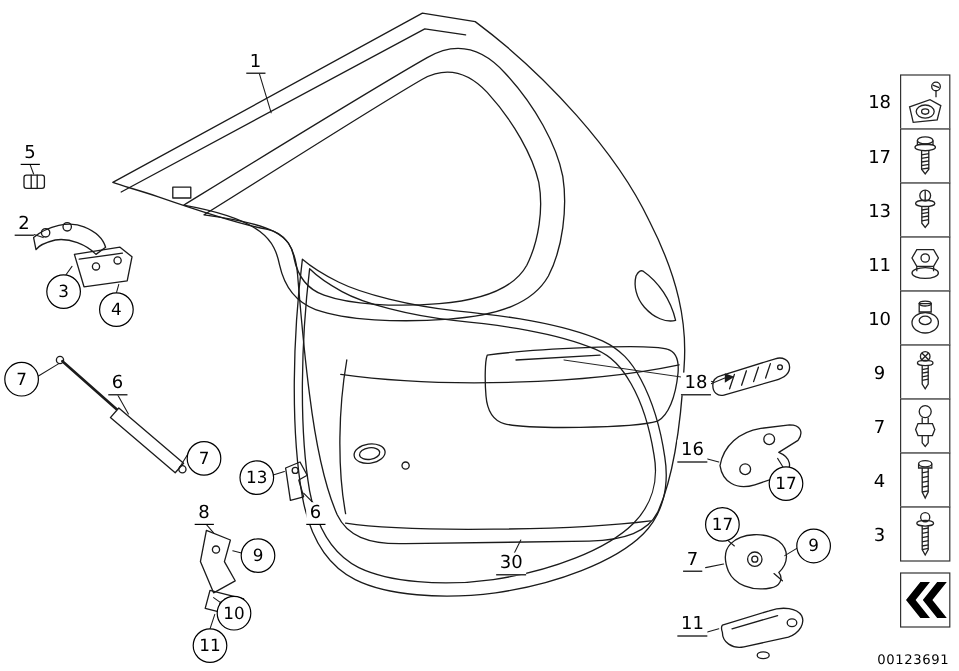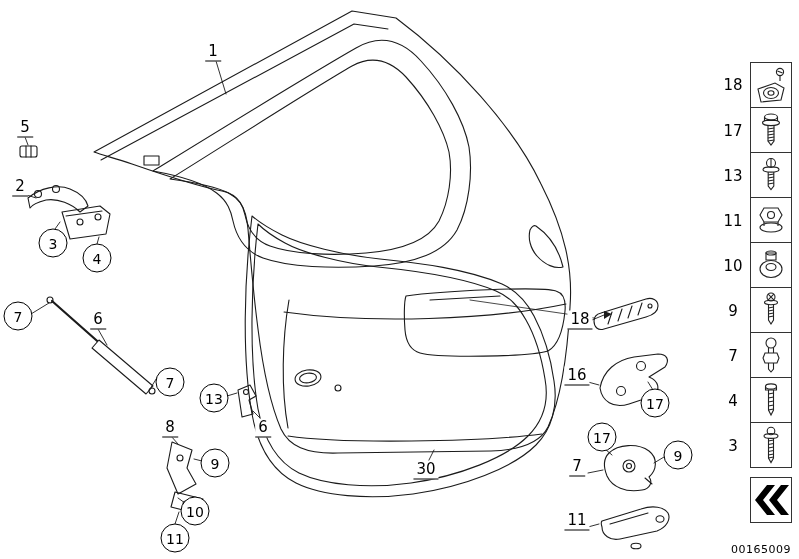--- a/index.html
+++ b/index.html
@@ -307,15 +307,15 @@
       <div class="legend-num"></div>
       <div class="legend-box">
         <svg width="40" height="36" viewBox="0 0 40 36">
           <polygon points="16,3 4,18 16,33 24,33 12,18 24,3" fill="#000"></polygon>
           <polygon points="30,3 18,18 30,33 38,33 26,18 38,3" fill="#000"></polygon>
         </svg>
       </div>
     </div>
   </div>
 
-  <div class="code">00165009</div>
+  <div class="code">00123691</div>
 
 </div>
 
 </body></html>

